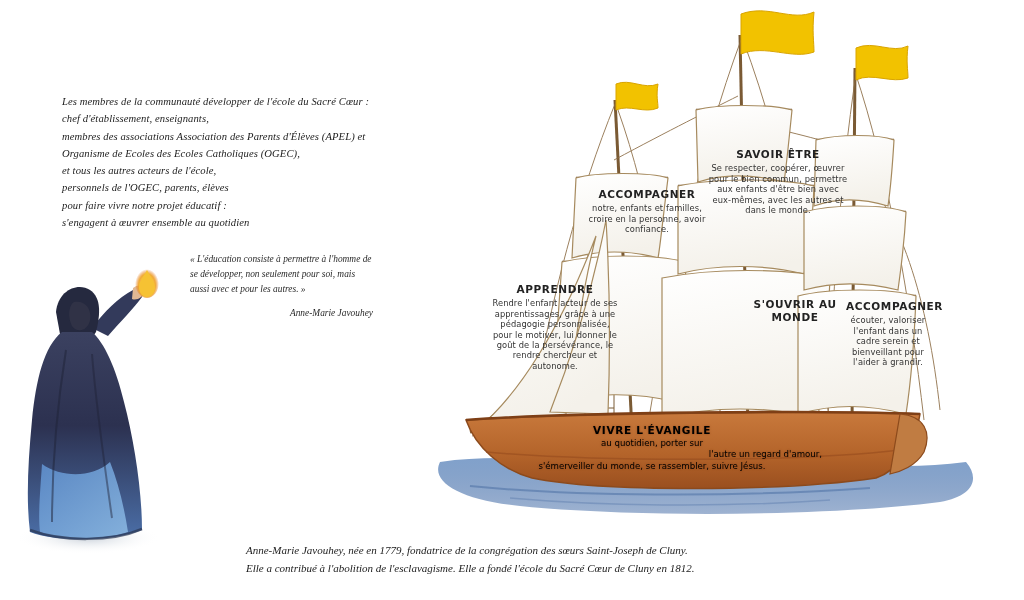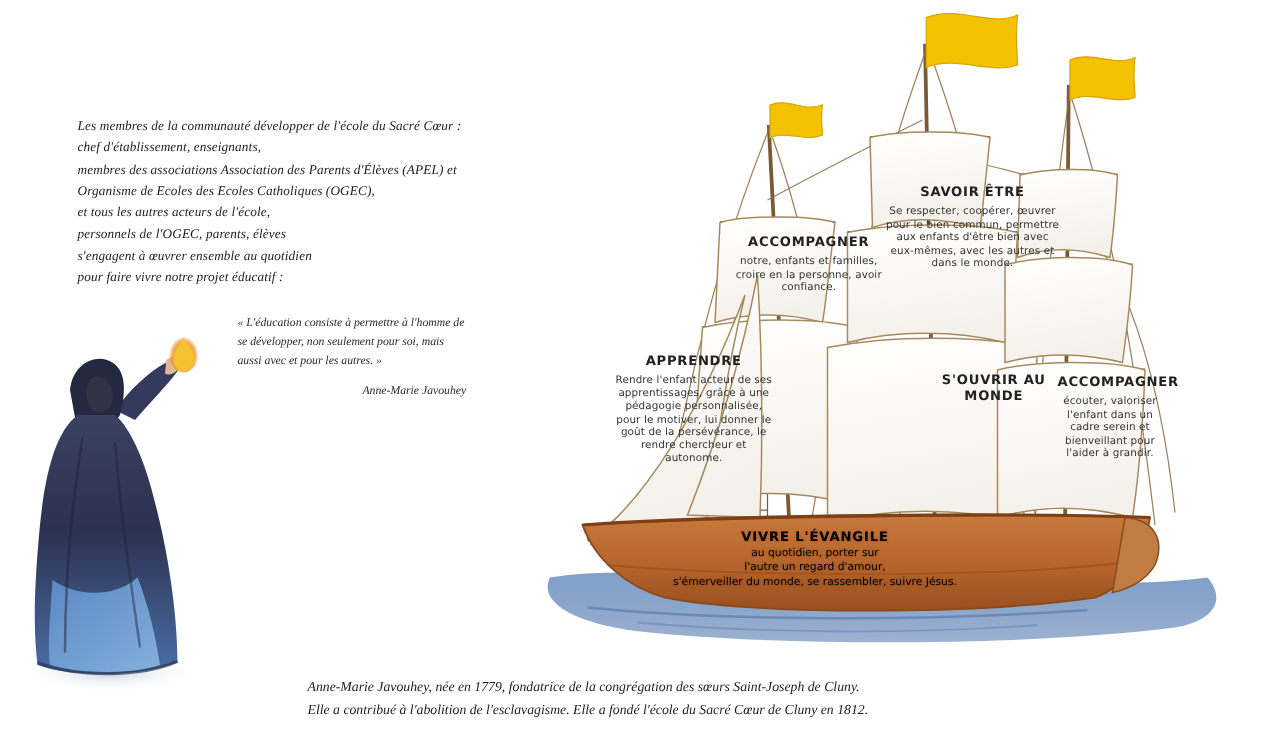--- a/index.html
+++ b/index.html
@@ -122,35 +122,35 @@
     display: block;
     font-weight: bold;
     font-size: 10.5px;
     letter-spacing: .7px;
   }
   #label-vivre .lbl-body {
     display: block;
     font-size: 8.6px;
   }
   #label-vivre .l1 { display:block; }
-  #label-vivre .l2 { display:block; }
+  #label-vivre .l2 { display:block;text-align:right; }
   #label-vivre .l3 { display:block; }
 </style>
 </head>
 <body>
 
 <div id="intro-text">
   <p>Les membres de la communauté développer  de l'école du Sacré Cœur :</p>
   <p>chef d'établissement, enseignants,</p>
   <p>membres des associations Association des Parents d'Élèves (APEL) et</p>
   <p>Organisme de Ecoles des Ecoles Catholiques (OGEC),</p>
   <p>et tous les autres acteurs de l'école,</p>
   <p>personnels de l'OGEC, parents, élèves</p>
+  <p>pour faire vivre notre projet éducatif :</p>
   <p>s'engagent à œuvrer ensemble au quotidien</p>
-  <p>pour faire vivre notre projet éducatif :</p>
 </div>
 
 <div id="quote-block">
   <p class="quote-text">« L'éducation consiste à permettre à l'homme de se développer, non seulement pour soi, mais aussi avec et pour les autres. »</p>
   <p class="quote-author">Anne-Marie Javouhey</p>
 </div>
 
 <div id="caption">
   <p>Anne-Marie Javouhey, née en 1779, fondatrice de la congrégation des sœurs Saint-Joseph de Cluny.</p>
   <p>Elle a contribué à l'abolition de l'esclavagisme. Elle a fondé l'école du Sacré Cœur de Cluny en 1812.</p>

